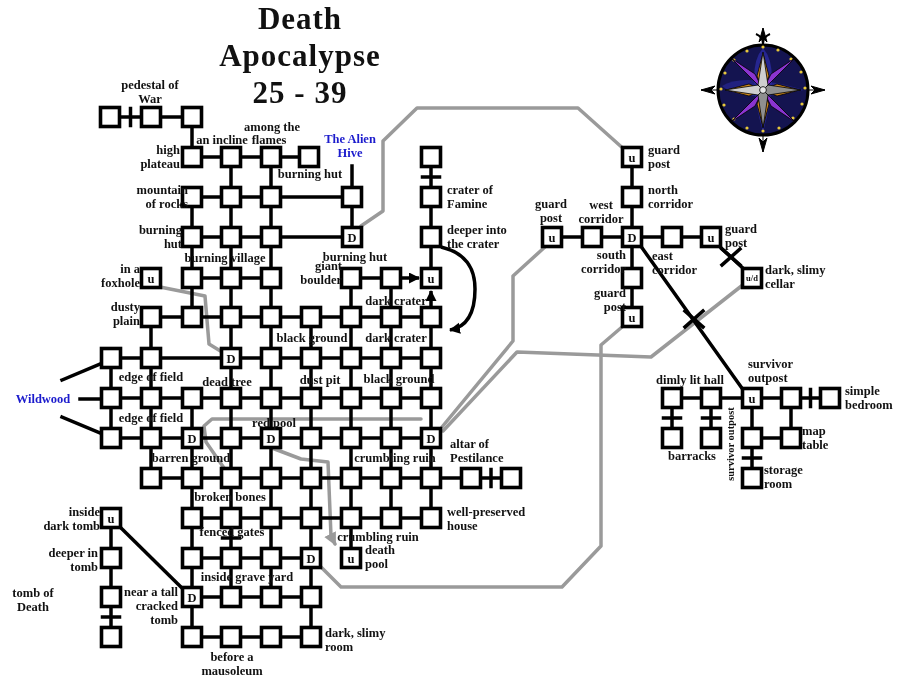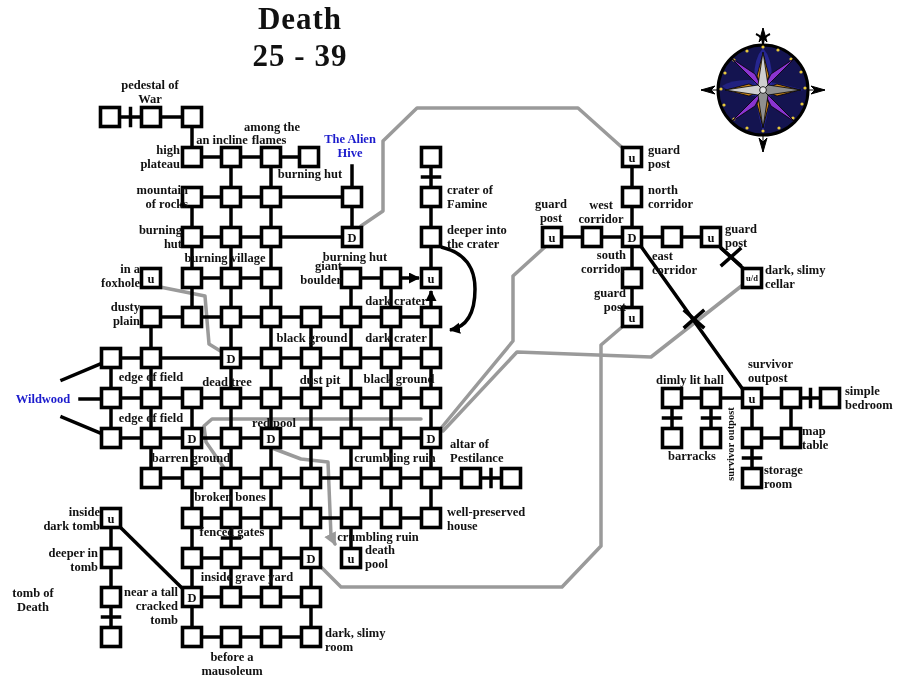--- a/index.html
+++ b/index.html
@@ -12,20 +12,21 @@
   .compass{position:absolute;left:698px;top:26px;}
   svg text{font-family:"Liberation Serif",serif;font-weight:bold;}
 </style>
 </head>
 <body>
 
 <div class="canvas">
 
   <div class="title">
     <span>Death</span>
+    <span>Apocalypse</span>
     <span>25 - 39</span>
   </div>
 
   <svg class="map-svg" width="906" height="684" viewBox="0 0 906 684">
     <defs>
       <marker id="barrow" markerUnits="userSpaceOnUse" markerWidth="13" markerHeight="12" refX="10" refY="5.5" orient="auto">
         <path d="M0,0 L11,5.5 L0,11 Z" fill="#000"></path>
       </marker>
       <marker id="garrow" markerUnits="userSpaceOnUse" markerWidth="16" markerHeight="15" refX="11" refY="6.5" orient="auto">
         <path d="M0,0 L13,6.5 L0,13 Z" fill="#9a9a9a"></path>

